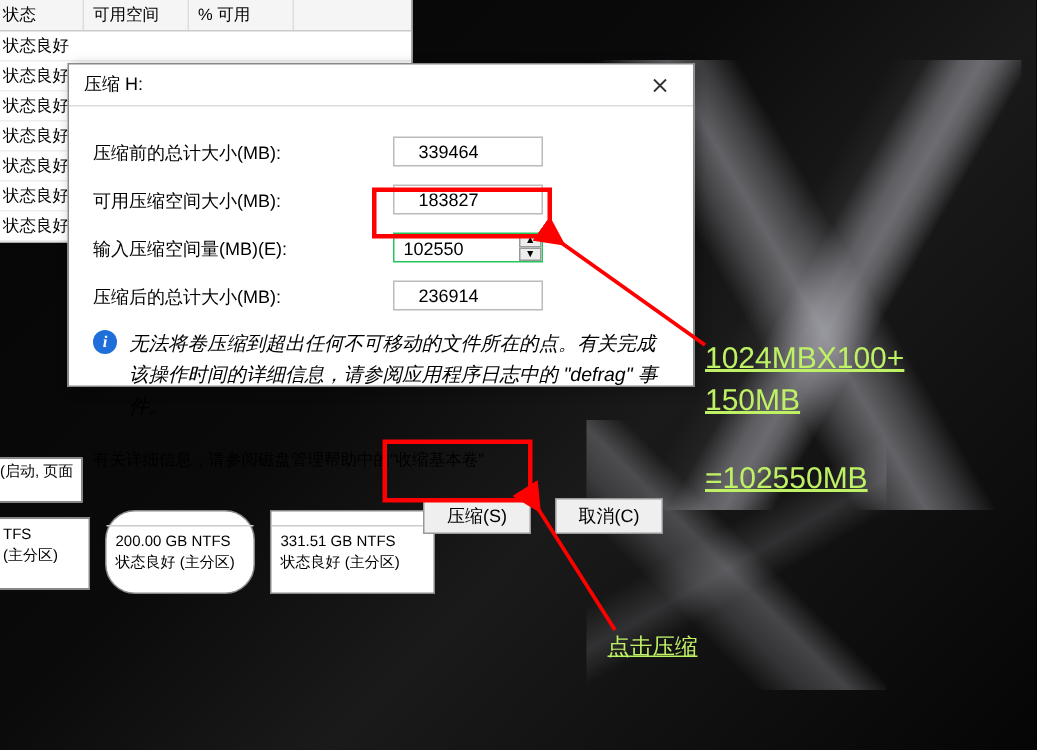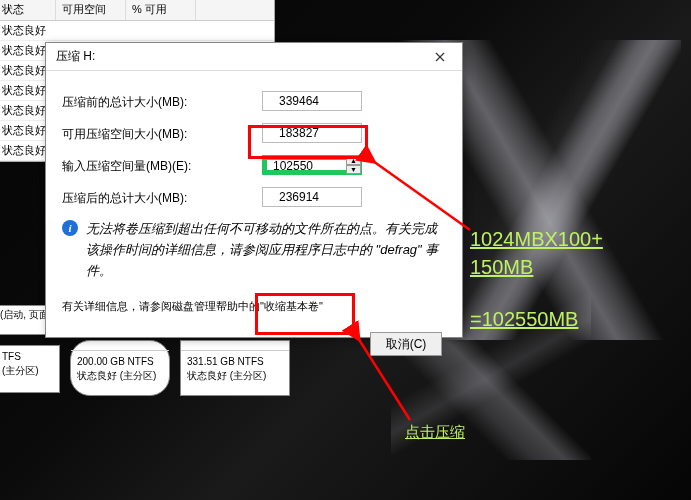--- a/index.html
+++ b/index.html
@@ -49,41 +49,41 @@
     }
     .partition-box.a { left:-5px; top:345px; width:65px; height:48px;}
     .partition-box.b { left:70px; top:340px; width:100px; height:56px;border-radius:20px;}
     .partition-box.c { left:180px; top:340px; width:110px; height:56px;}
     .partition-box.d { left:-5px; top:305px; width:60px; height:30px; padding:2px 4px;}
     
     
     .dialog {
       position: absolute;
       left: 45px; top: 42px;
-      width: 418px; height: 296px;
+      width: 418px; height: 216px;
       background: #fff;
       border: 1px solid #888;
       box-shadow: 2px 2px 8px rgba(0,0,0,.3);
       font-size: 12px;
     }
     .titlebar {
       height: 28px; display:flex; align-items:center; justify-content:space-between;
       padding: 0 2px 0 10px; border-bottom:1px solid #ddd;
     }
     .titlebar .t { font-size: 12px; }
     .titlebar .close { width:40px; height:22px; display:flex; align-items:center; justify-content:center; cursor:pointer; }
     
     .content { padding: 8px 16px 8px 16px; }
     .field-row { display:flex; align-items:flex-end; height:32px; }
     .field-row .lbl { width: 200px; }
     .field-row .val { width: 100px; border:1px solid #15803d; height:20px; padding:1px 16px; font-size:12px; background:#fff; display:flex; align-items:center;}
     .field-row.readonly .val { border-color:#bbb; }
     .spinner-wrap { position: relative; }
     .spinner {
-      width:100px; height:20px; border:5px solid #22c55e; padding:1px 18px 0 6px; font-size:12px;
+      width:100px; height:20px; border:1px solid #22c55e; padding:1px 18px 0 6px; font-size:12px;
       font-family: inherit;
     }
     .spin-btns { position:absolute; right:1px; top:1px; width:15px; height:18px; display:flex; flex-direction:column; }
     .spin-btns div { flex:1; border:1px solid #999; background:#eee; font-size:7px; line-height:7px; text-align:center; cursor:pointer;}
     .red-box-input { position:absolute; border:3px solid #ff0000; }
     .red-box-input.r1 { left: 248px; top: 125px; width:120px; height:34px; }
     
     .info-row { display:flex; gap:8px; margin-top:8px; padding-top:4px;}
     .info-icon {
       width:16px; height:16px; border-radius:50%; background:#1e6fd9; color:#fff;
@@ -185,20 +185,21 @@
       <div class="lbl">压缩后的总计大小(MB):</div>
       <div class="val">236914</div>
     </div>
     <div class="info-row">
       <div class="info-icon">i</div>
       <div class="info-text">无法将卷压缩到超出任何不可移动的文件所在的点。有关完成该操作时间的详细信息，请参阅应用程序日志中的 "defrag" 事件。</div>
     </div>
     <div class="info-text2">有关详细信息，请参阅磁盘管理帮助中的"收缩基本卷"</div>
   </div>
   <div class="btn-row">
+    <button class="btn">压缩(S)</button>
     <button class="btn">取消(C)</button>
   </div>
 </div>
 
 <div class="red-box-input r1"></div>
 <div class="red-box-btn"></div>
 
 <div class="arrow" style="left:365px; top:155px;">
   <svg width="110" height="80">
       <defs>

